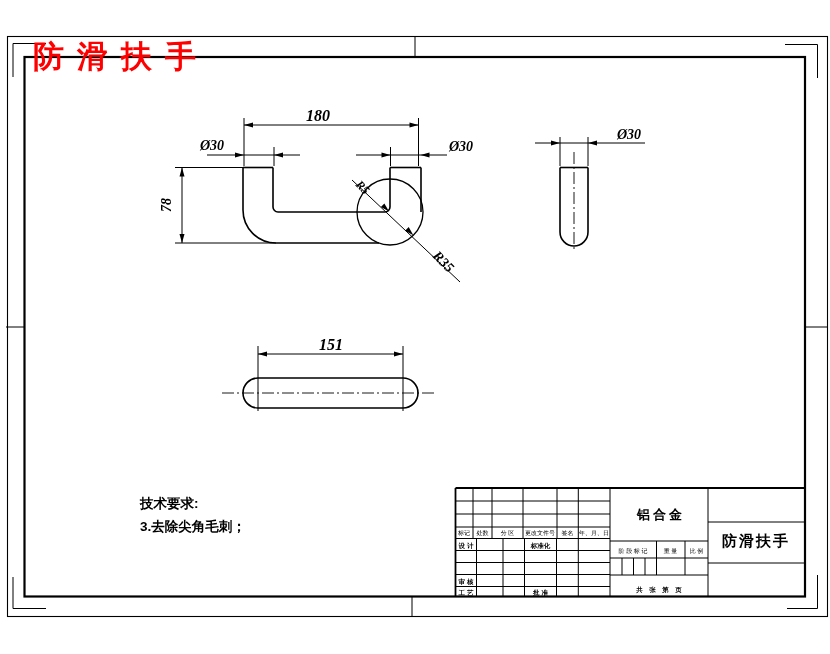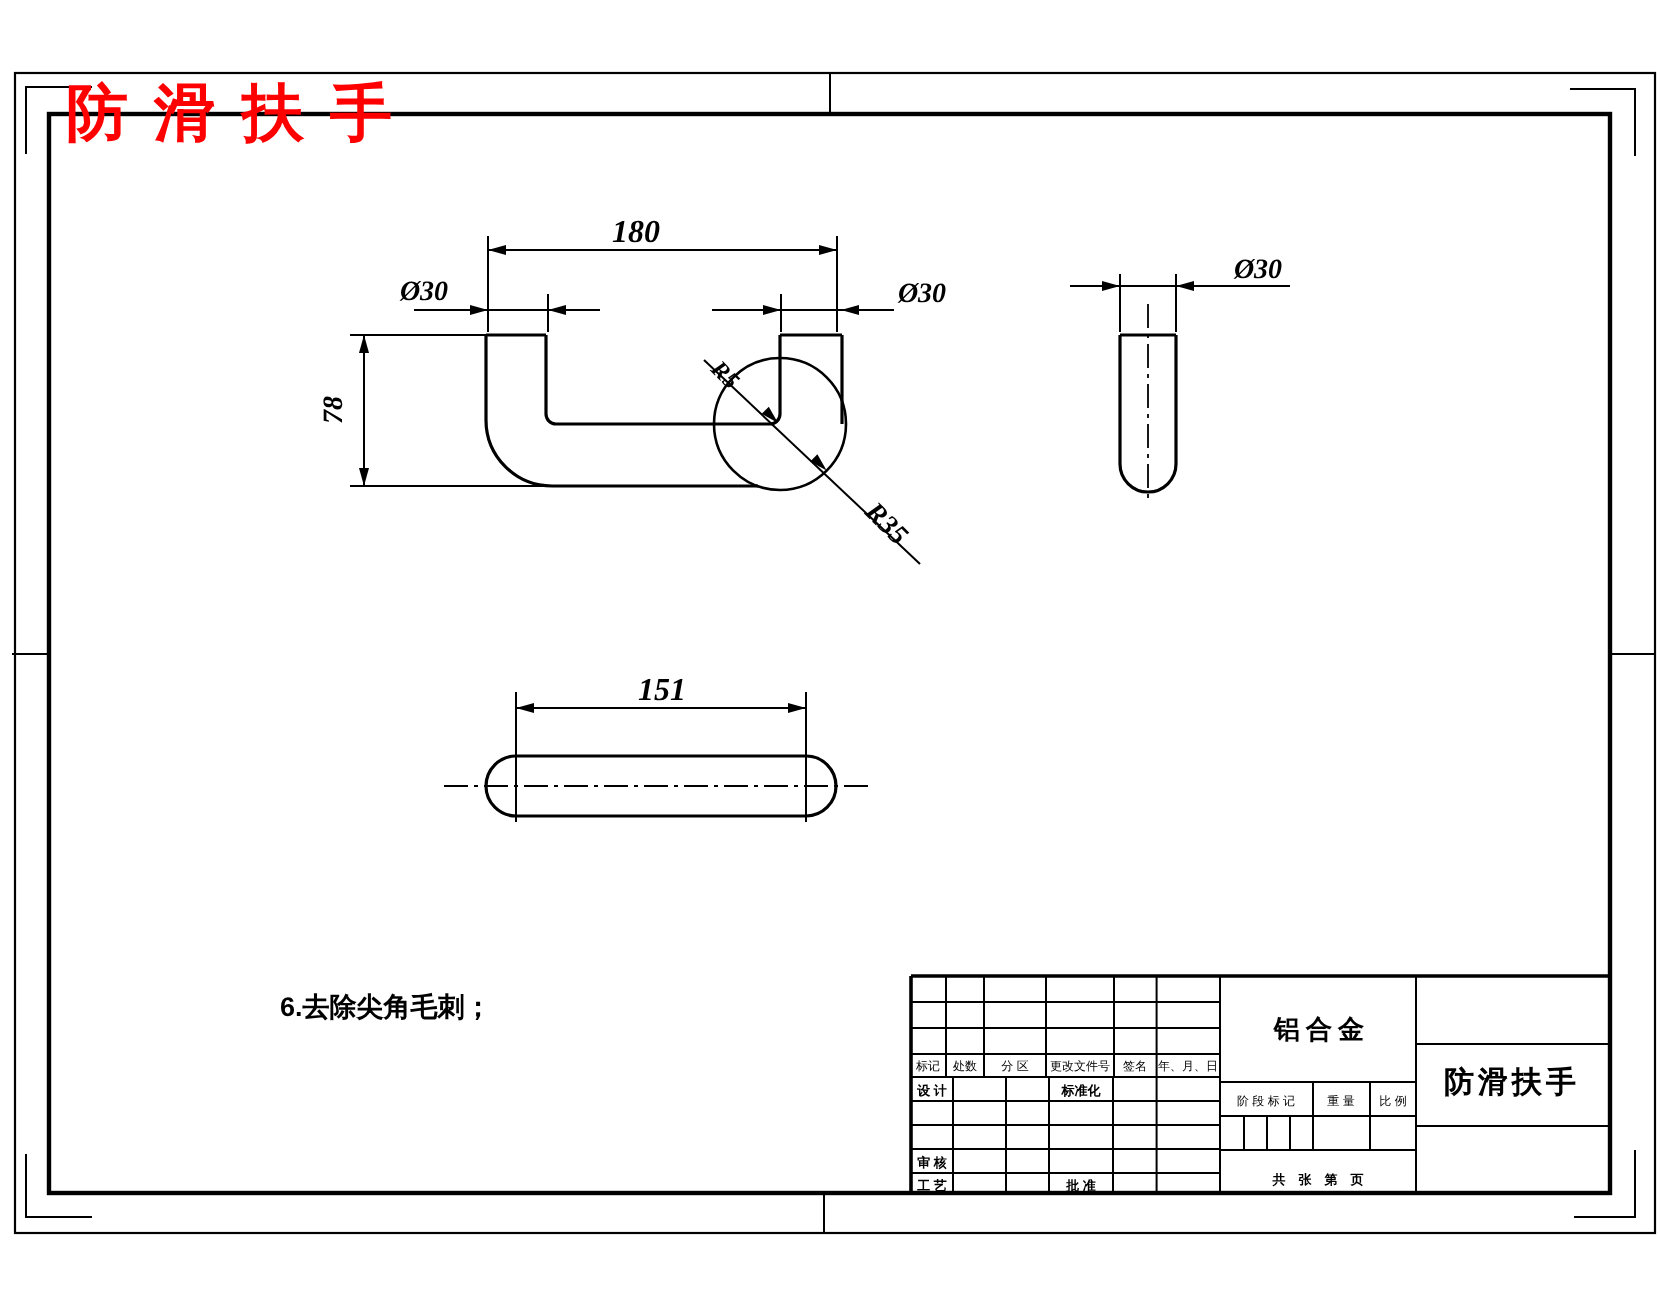--- a/index.html
+++ b/index.html
@@ -178,16 +178,17 @@
     </g>
 
     <text class="cjk tb-mat" x="661" y="519" text-anchor="middle">铝合金</text>
     <text class="cjk tb-name" x="756" y="546" text-anchor="middle">防滑扶手</text>
   </g>
 </svg>
 
   <div class="red-title">防滑扶手</div>
 
   <div class="tech">
-    <div>6.去除尖角毛刺；</div>
+    <div>技术要求:</div>
+    <div>3.去除尖角毛刺；</div>
   </div>
 
 </div>
 
 </body></html>

